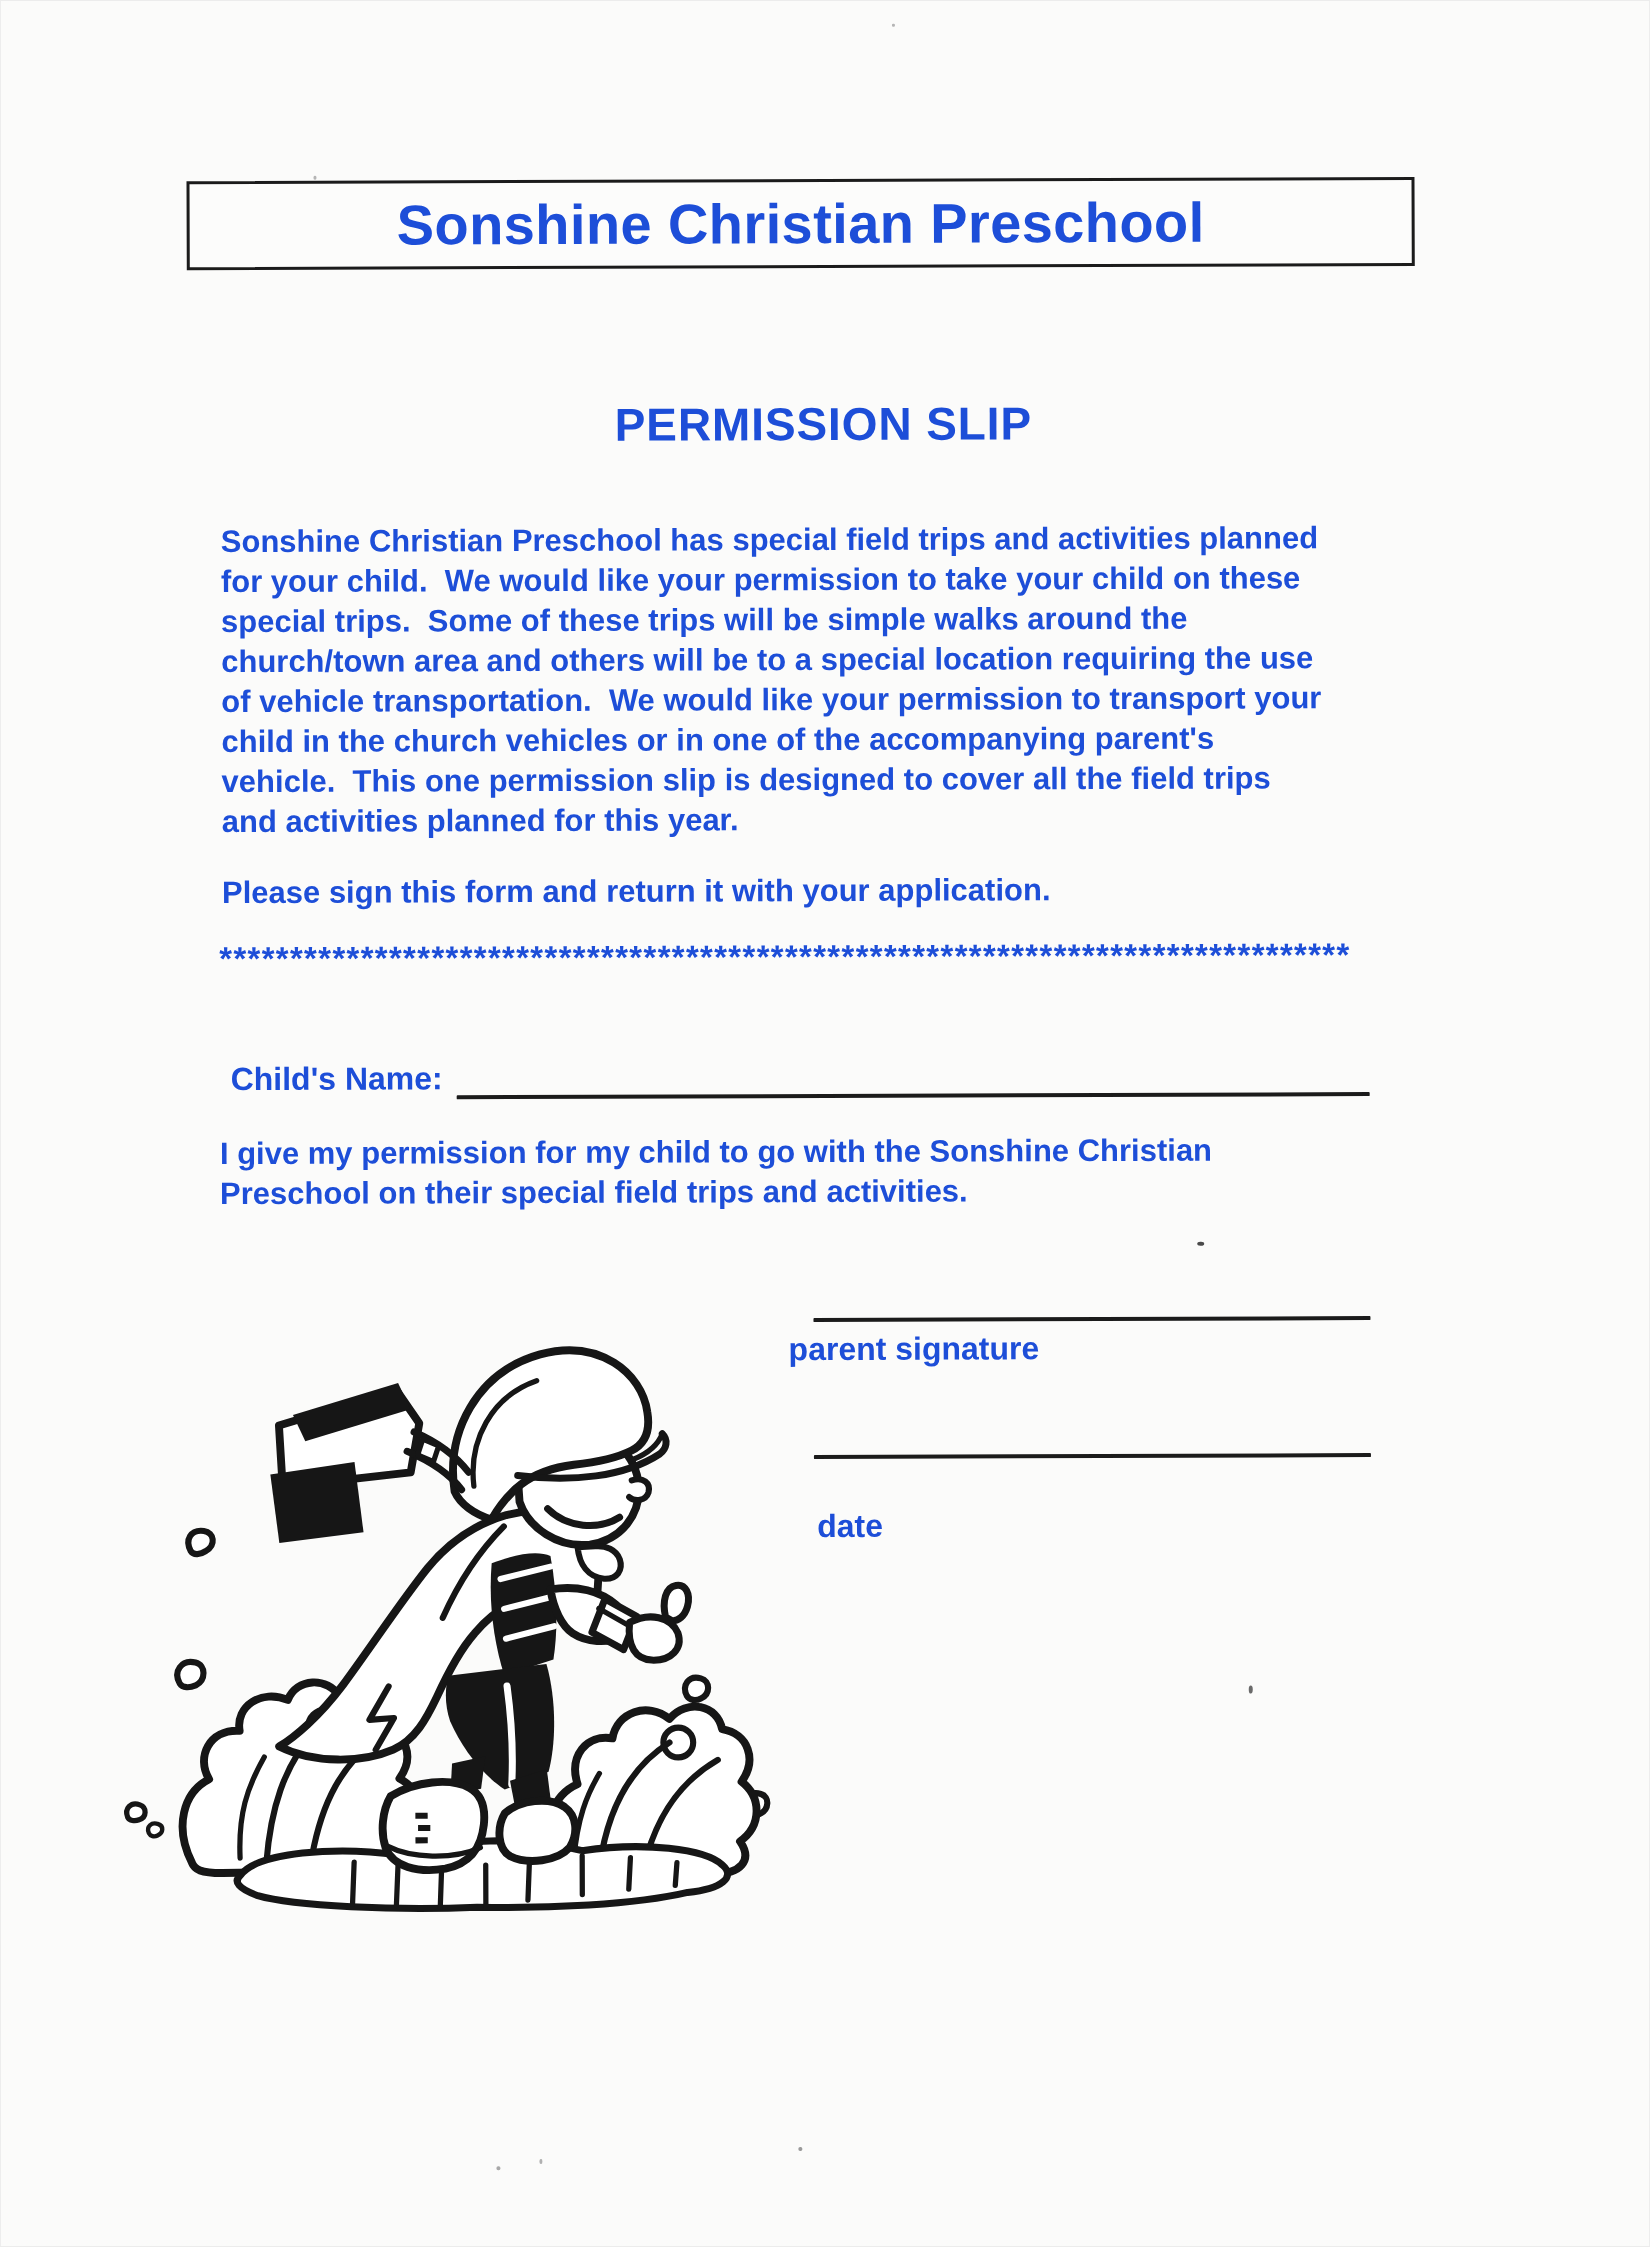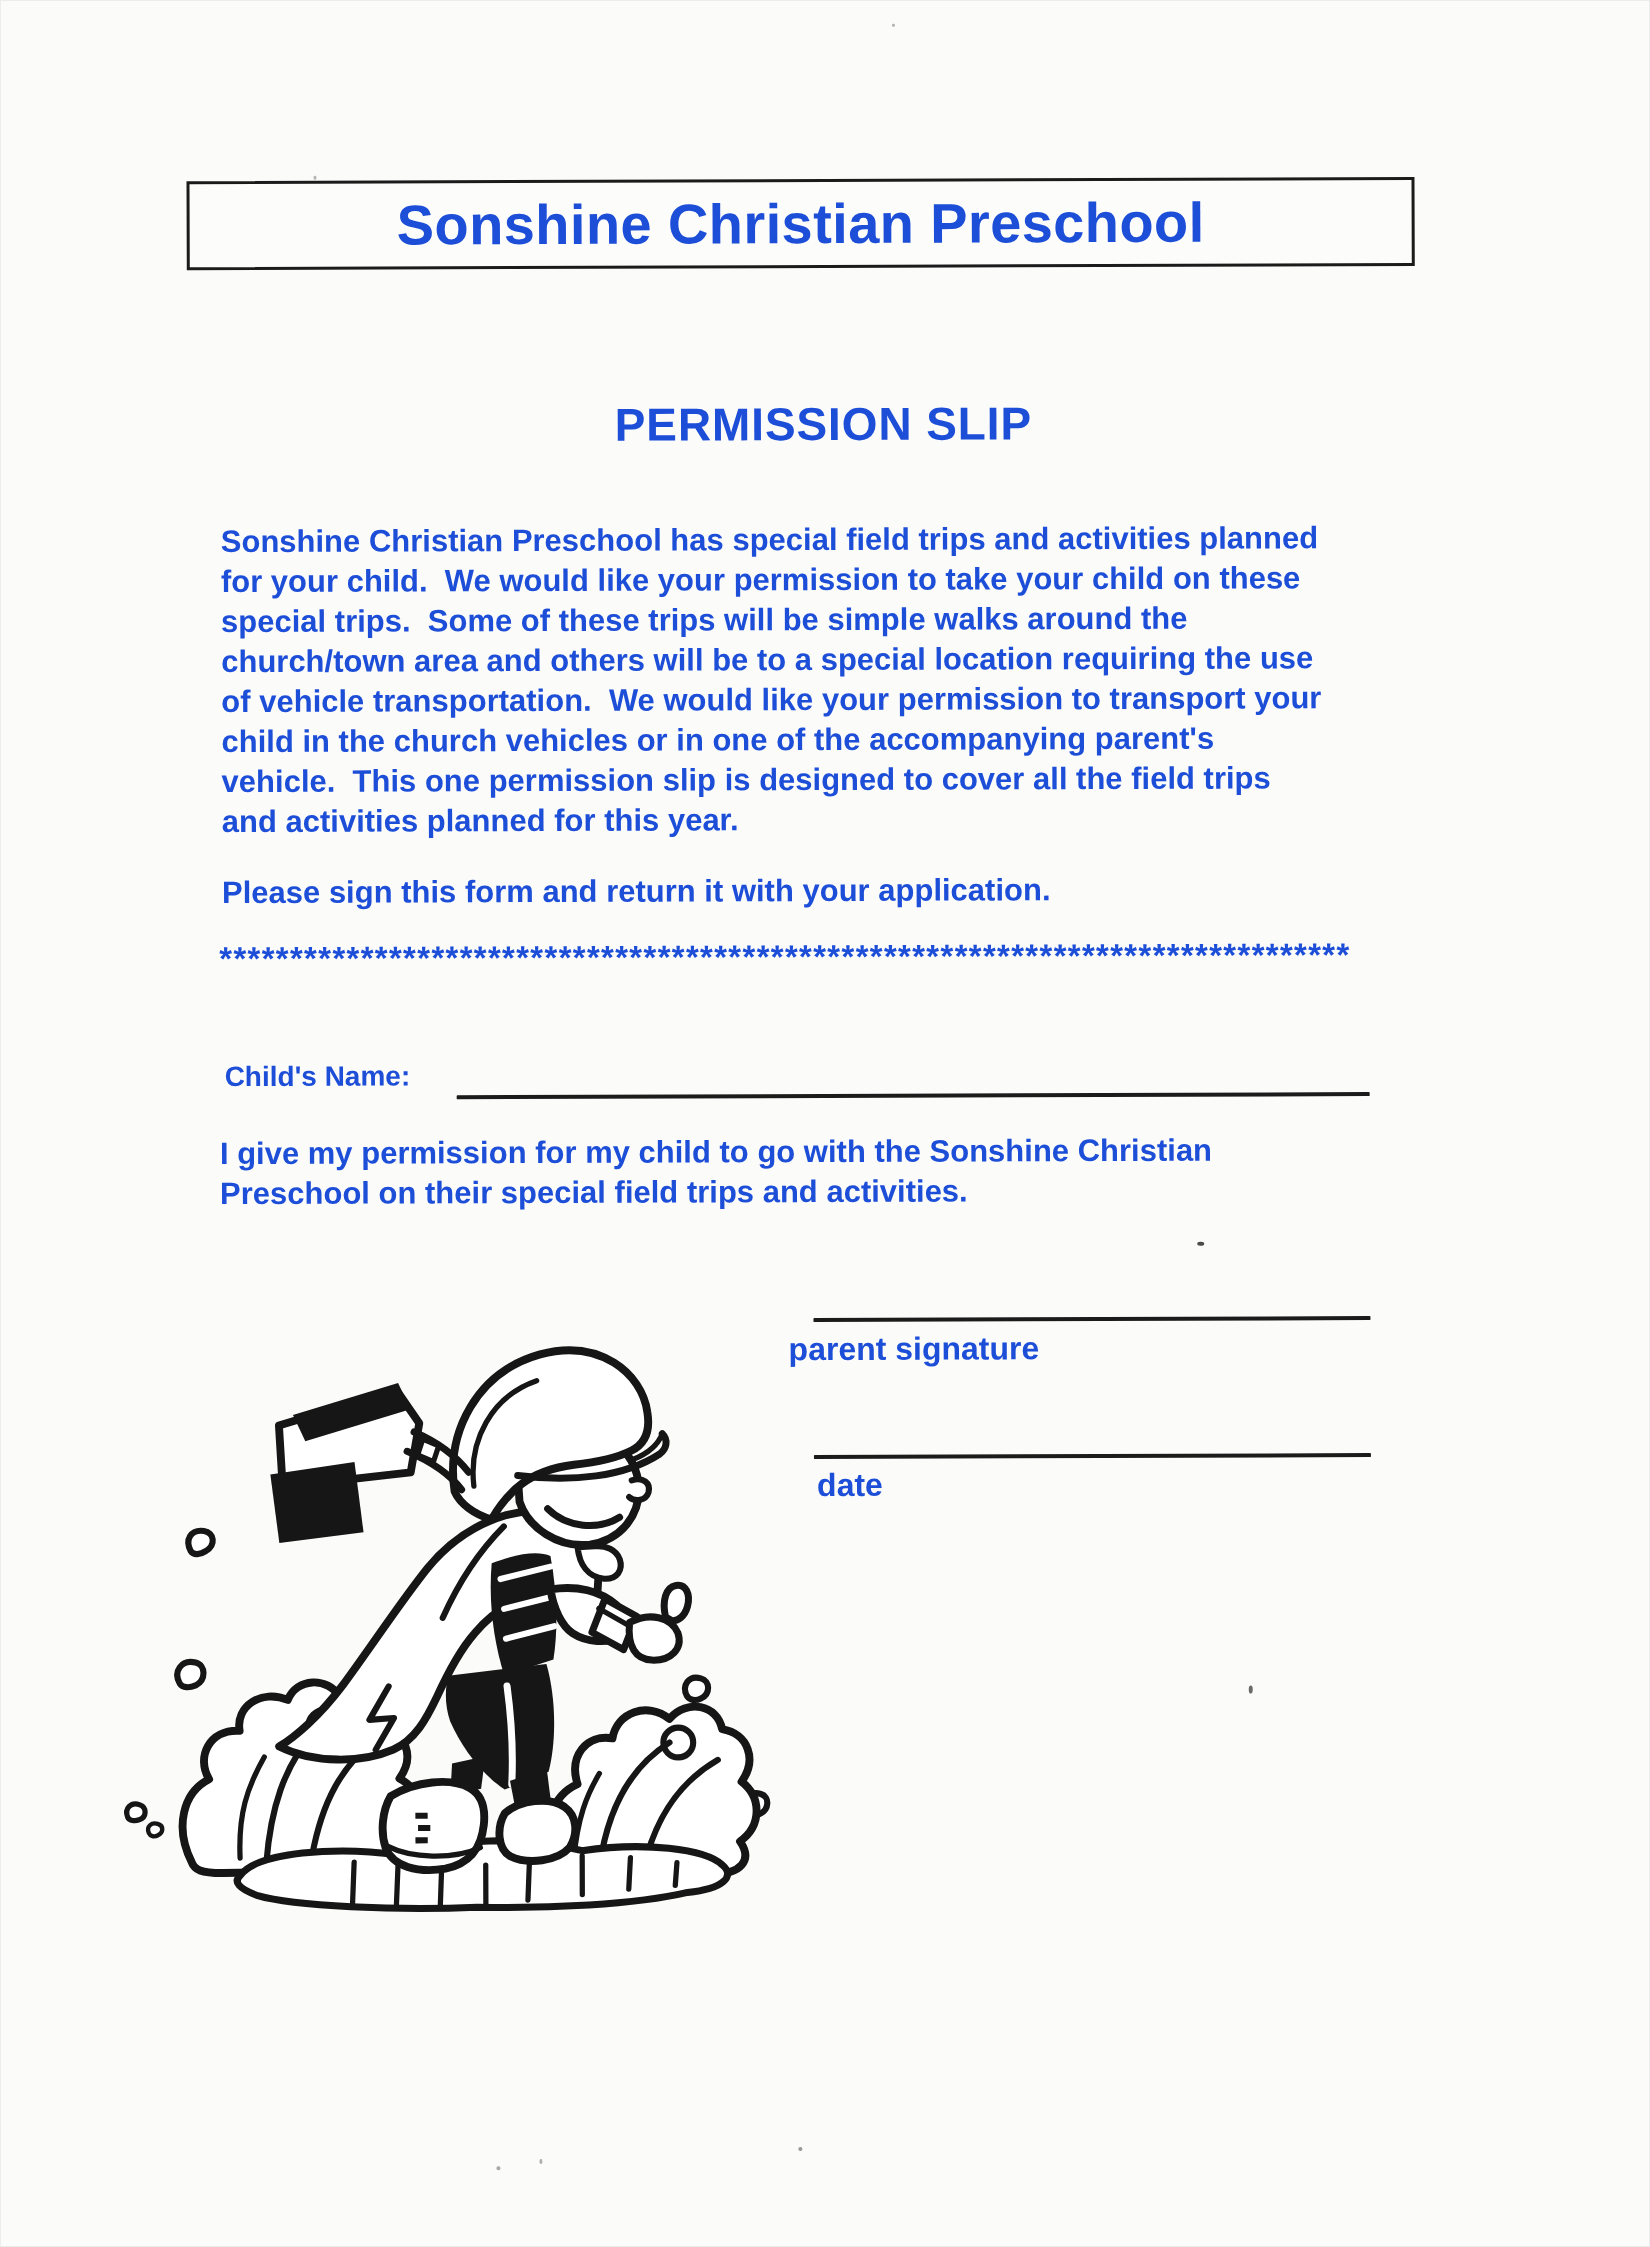--- a/index.html
+++ b/index.html
@@ -35,28 +35,28 @@
     white-space:pre-wrap;
   }
   .intro{left:222px;top:520px;}
   .sign-instruction{left:222px;top:871px;}
   .divider{
     left:219px;top:938px;width:1176px;
     font-size:33px;font-weight:700;letter-spacing:1.3px;
     white-space:nowrap;overflow:hidden;
   }
   .label{font-weight:700;}
-  .child-name-label{left:224px;top:1059px;font-size:28px;}
+  .child-name-label{left:230px;top:1059px;font-size:32px;}
   .consent{left:219px;top:1132px;}
   .rule{background:#1b1b1b;height:3.5px;border-radius:0.9px;}
   .rule-child{left:456px;top:1094px;width:913px;}
   .rule-sig{left:812px;top:1318px;width:557px;}
   .rule-date{left:812px;top:1455px;width:557px;}
   .sig-label{left:787px;top:1331px;font-size:32px;}
-  .date-label{left:815px;top:1467px;font-size:32px;}
+  .date-label{left:815px;top:1508px;font-size:32px;}
   .illustration{left:105px;top:1299px;width:667px;height:614px;}
   .speck{position:absolute;background:#8a8a8a;border-radius:50%;}
 </style>
 </head>
 <body>
 
 <div class="page">
   <div class="scan">
 
     <div class="abs title-box">

